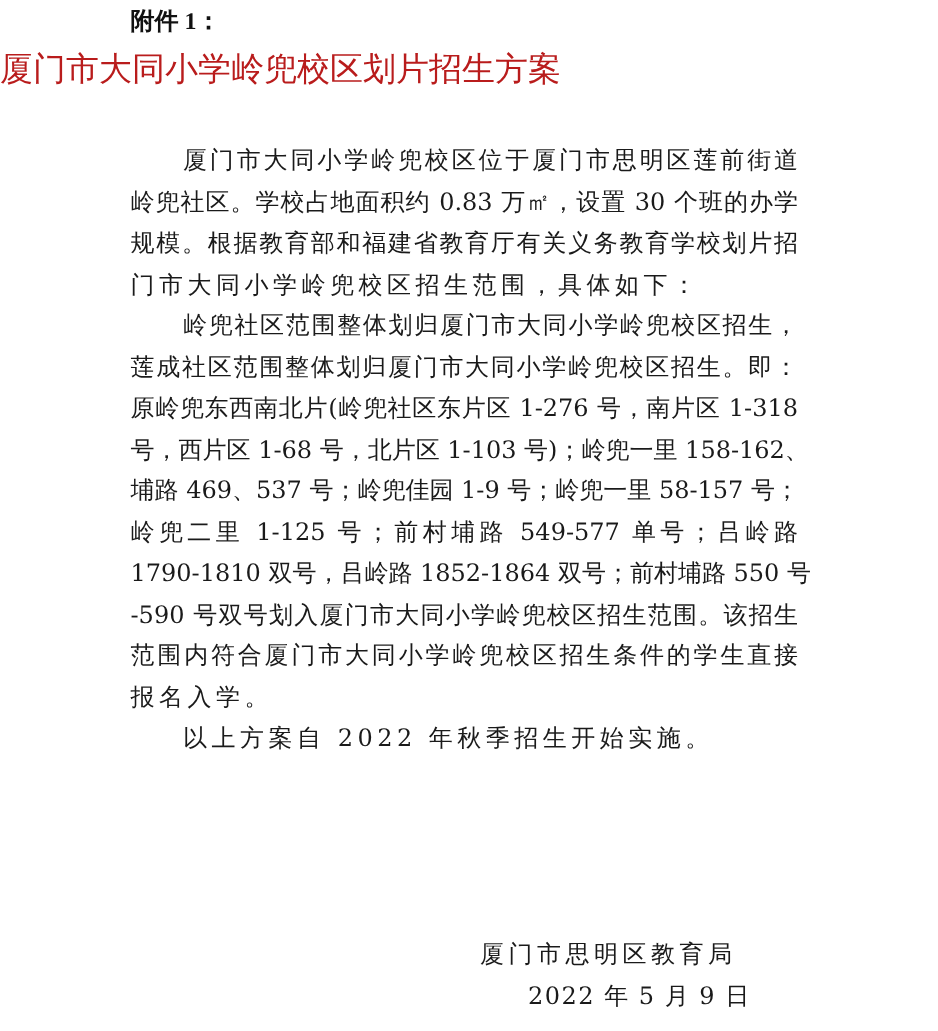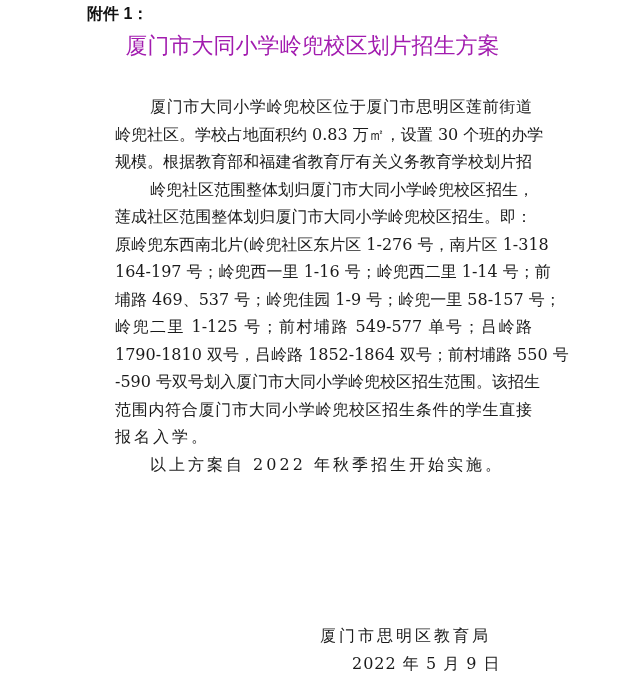--- a/index.html
+++ b/index.html
@@ -1,43 +1,44 @@
 <!DOCTYPE html>
 <html><head>
 <meta charset="utf-8">
 <style>
   html, body { margin:0; padding:0; background:#ffffff; }
   body { width:625px; height:687px; position:relative; overflow:hidden;
          font-family:"DejaVu Serif","Liberation Serif",serif; color:#1a1a1a; }
   .attach { position:absolute; left:87px; top:4px; font-size:16px; font-weight:bold;
-            font-family:Liberation Sans, sans-serif; color:#111; }
-  .title { position:absolute; left:0; width:625px; top:31px; text-align:center;
-           font-size:22px; font-family:"DejaVu Sans","Liberation Sans",sans-serif; color:#a21caf; }
+            font-family:Liberation Serif, serif; color:#111; }
+  .title { position:absolute; left:0; width:625px; top:31px; 
+           font-size:22px; font-family:"DejaVu Sans","Liberation Sans",sans-serif; color:#b91c1c; }
   .body { position:absolute; left:87px; top:93px; width:445px; }
   .line { height:27.5px; line-height:27.5px; font-size:16px; white-space:nowrap;
-          text-align:justify; text-align-last:justify;margin-left:28px; }
+          text-align:justify; text-align-last:justify; }
   .line.indent { padding-left:35px; }
   .line.short { text-align-last:left; letter-spacing:3px; }
   .sign { position:absolute; left:320px; top:626px; font-size:16px; letter-spacing:3px; }
   .date { position:absolute; left:352px; top:654px; font-size:16px; letter-spacing:1px;text-align:center; }
 </style>
 </head>
 <body>
 
 <div class="attach">附件 1：</div>
 <div class="title">厦门市大同小学岭兜校区划片招生方案</div>
 
 <div class="body">
   <div class="line indent">厦门市大同小学岭兜校区位于厦门市思明区莲前街道</div>
   <div class="line">岭兜社区。学校占地面积约 0.83 万㎡，设置 30 个班的办学</div>
   <div class="line">规模。根据教育部和福建省教育厅有关义务教育学校划片招</div>
+  <div class="line short">门市大同小学岭兜校区招生范围，具体如下：</div>
   <div class="line indent">岭兜社区范围整体划归厦门市大同小学岭兜校区招生，</div>
   <div class="line">莲成社区范围整体划归厦门市大同小学岭兜校区招生。即：</div>
   <div class="line">原岭兜东西南北片(岭兜社区东片区 1-276 号，南片区 1-318</div>
-  <div class="line">164-197 号；岭兜西一里 1-16 号；岭兜西二里 1-14 号；前</div>
+  <div class="line">号，西片区 1-68 号，北片区 1-103 号)；岭兜一里 158-162、</div>
   <div class="line">埔路 469、537 号；岭兜佳园 1-9 号；岭兜一里 58-157 号；</div>
   <div class="line">岭兜二里 1-125 号；前村埔路 549-577 单号；吕岭路</div>
   <div class="line">1790-1810 双号，吕岭路 1852-1864 双号；前村埔路 550 号</div>
   <div class="line">-590 号双号划入厦门市大同小学岭兜校区招生范围。该招生</div>
   <div class="line">范围内符合厦门市大同小学岭兜校区招生条件的学生直接</div>
   <div class="line short">报名入学。</div>
   <div class="line indent short">以上方案自 2022 年秋季招生开始实施。</div>
 </div>
 
 <div class="sign">厦门市思明区教育局</div>

